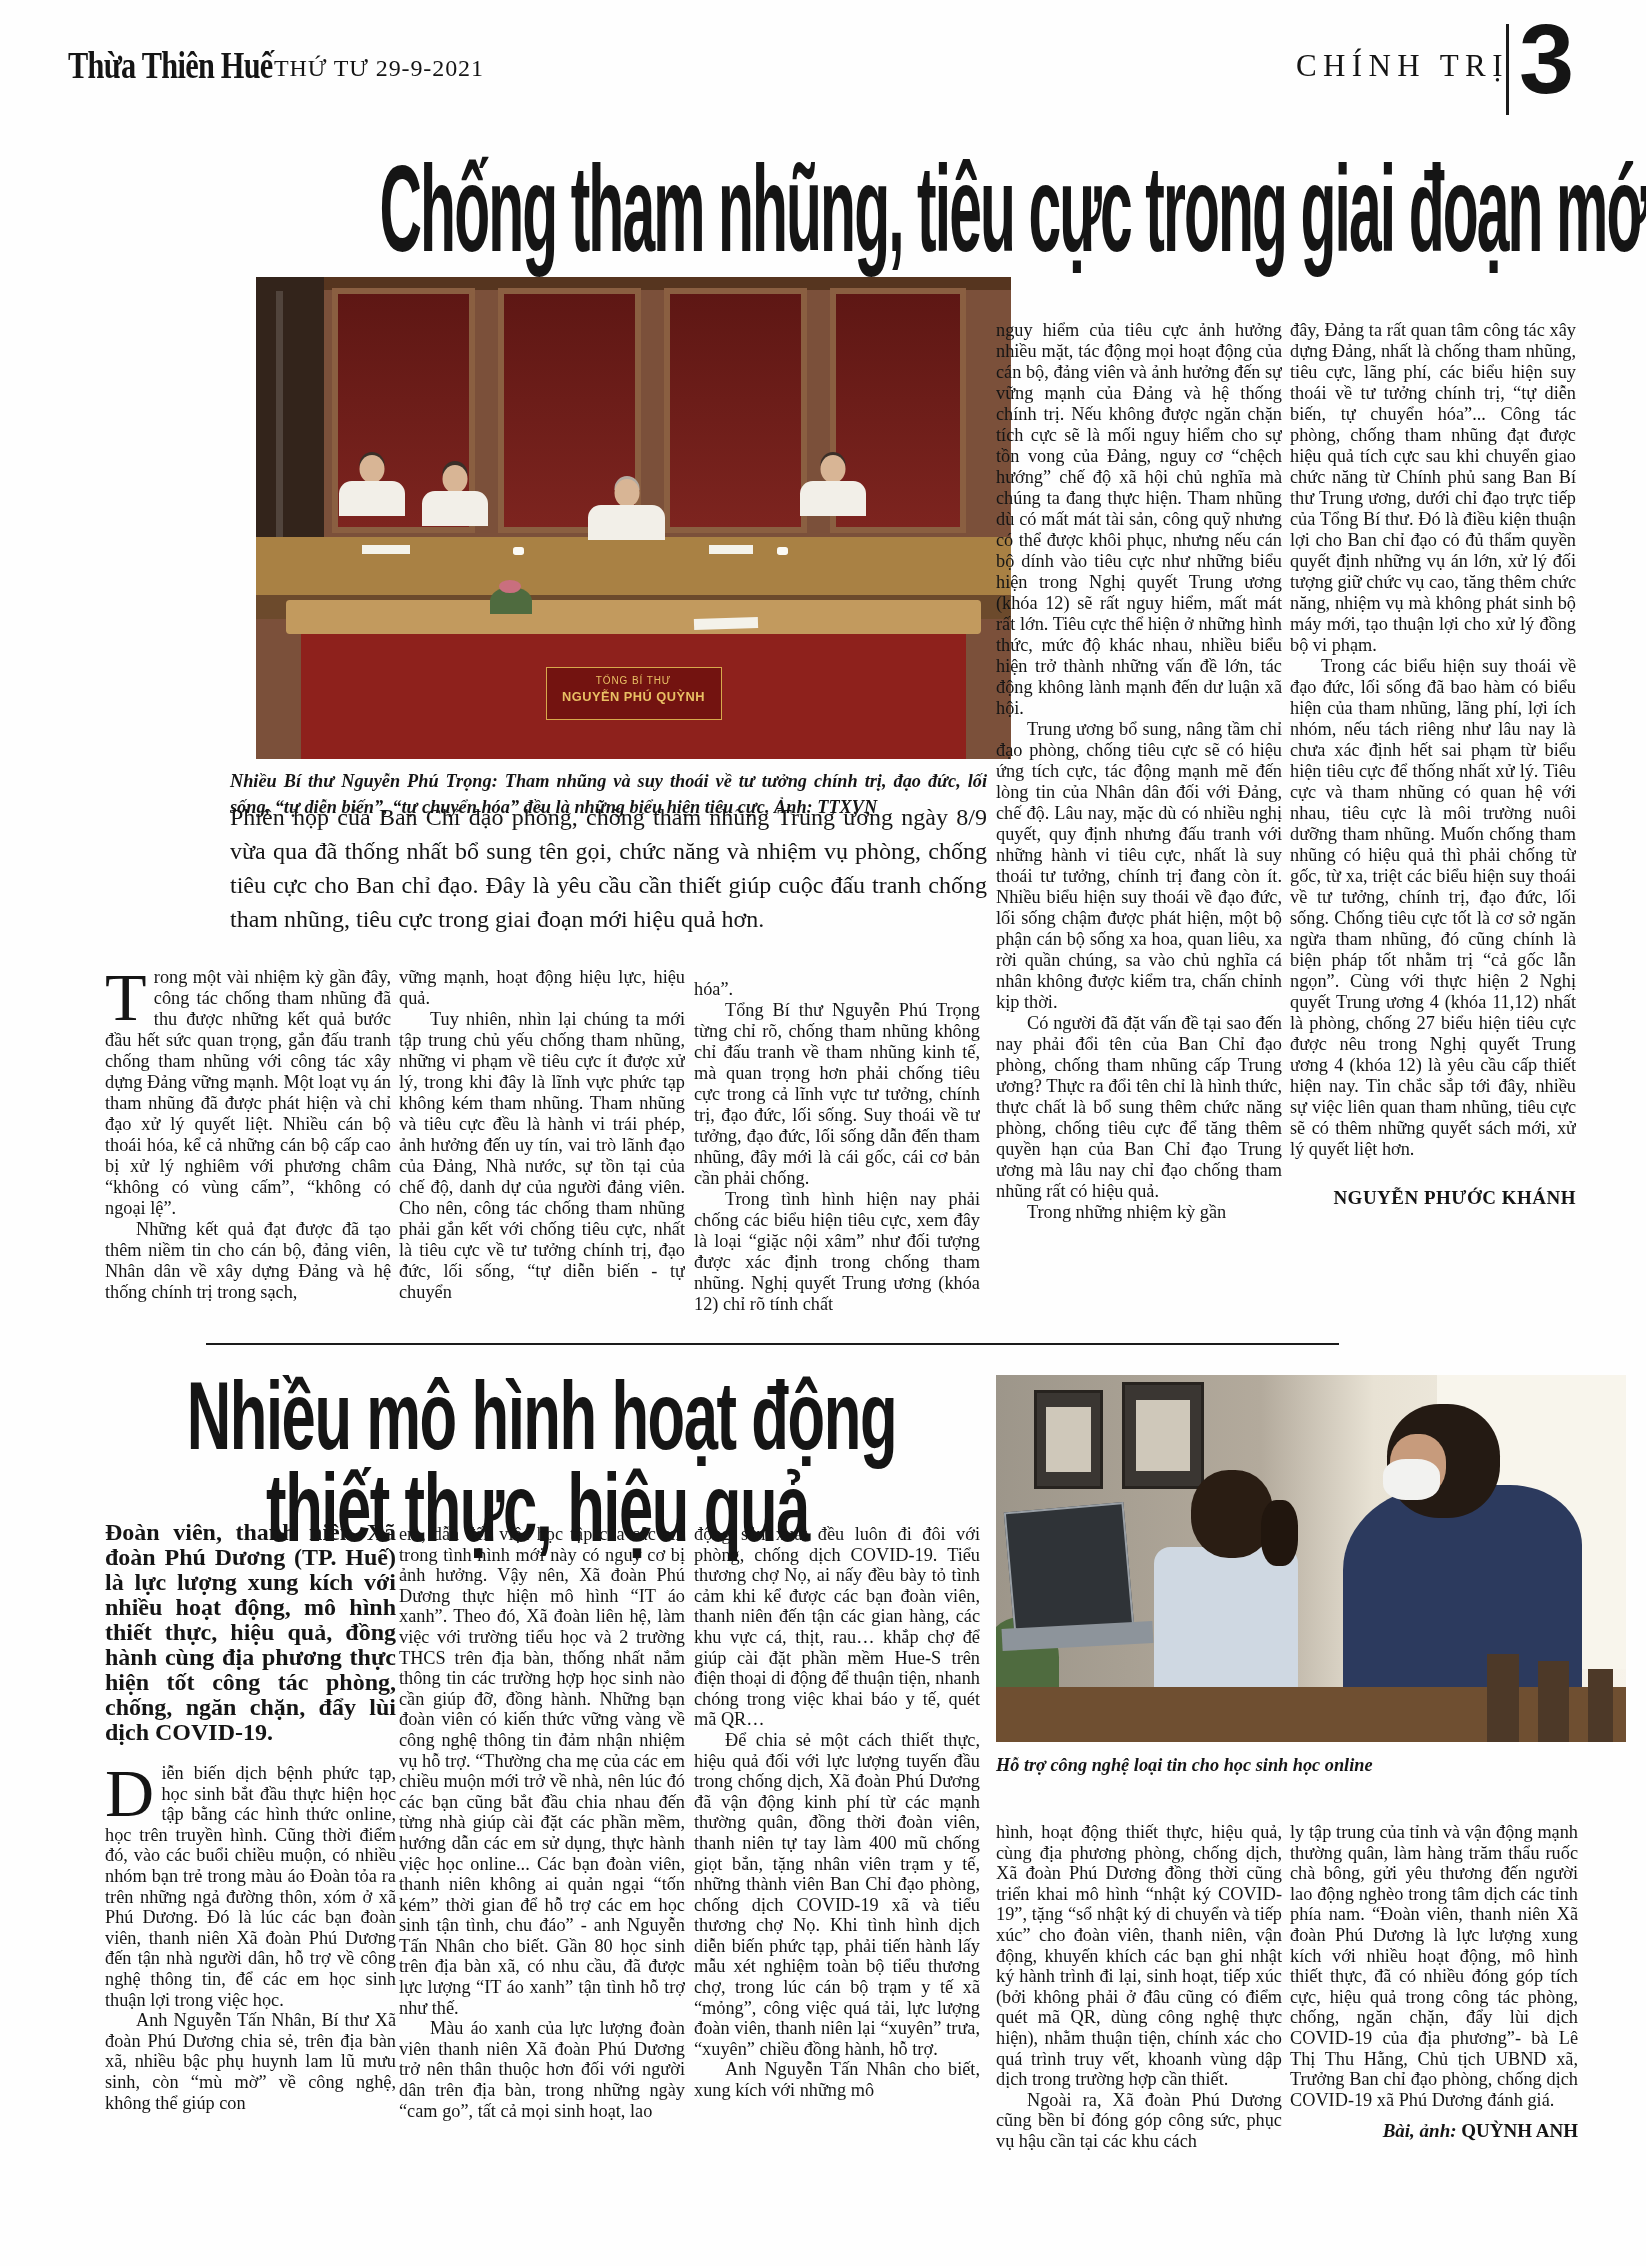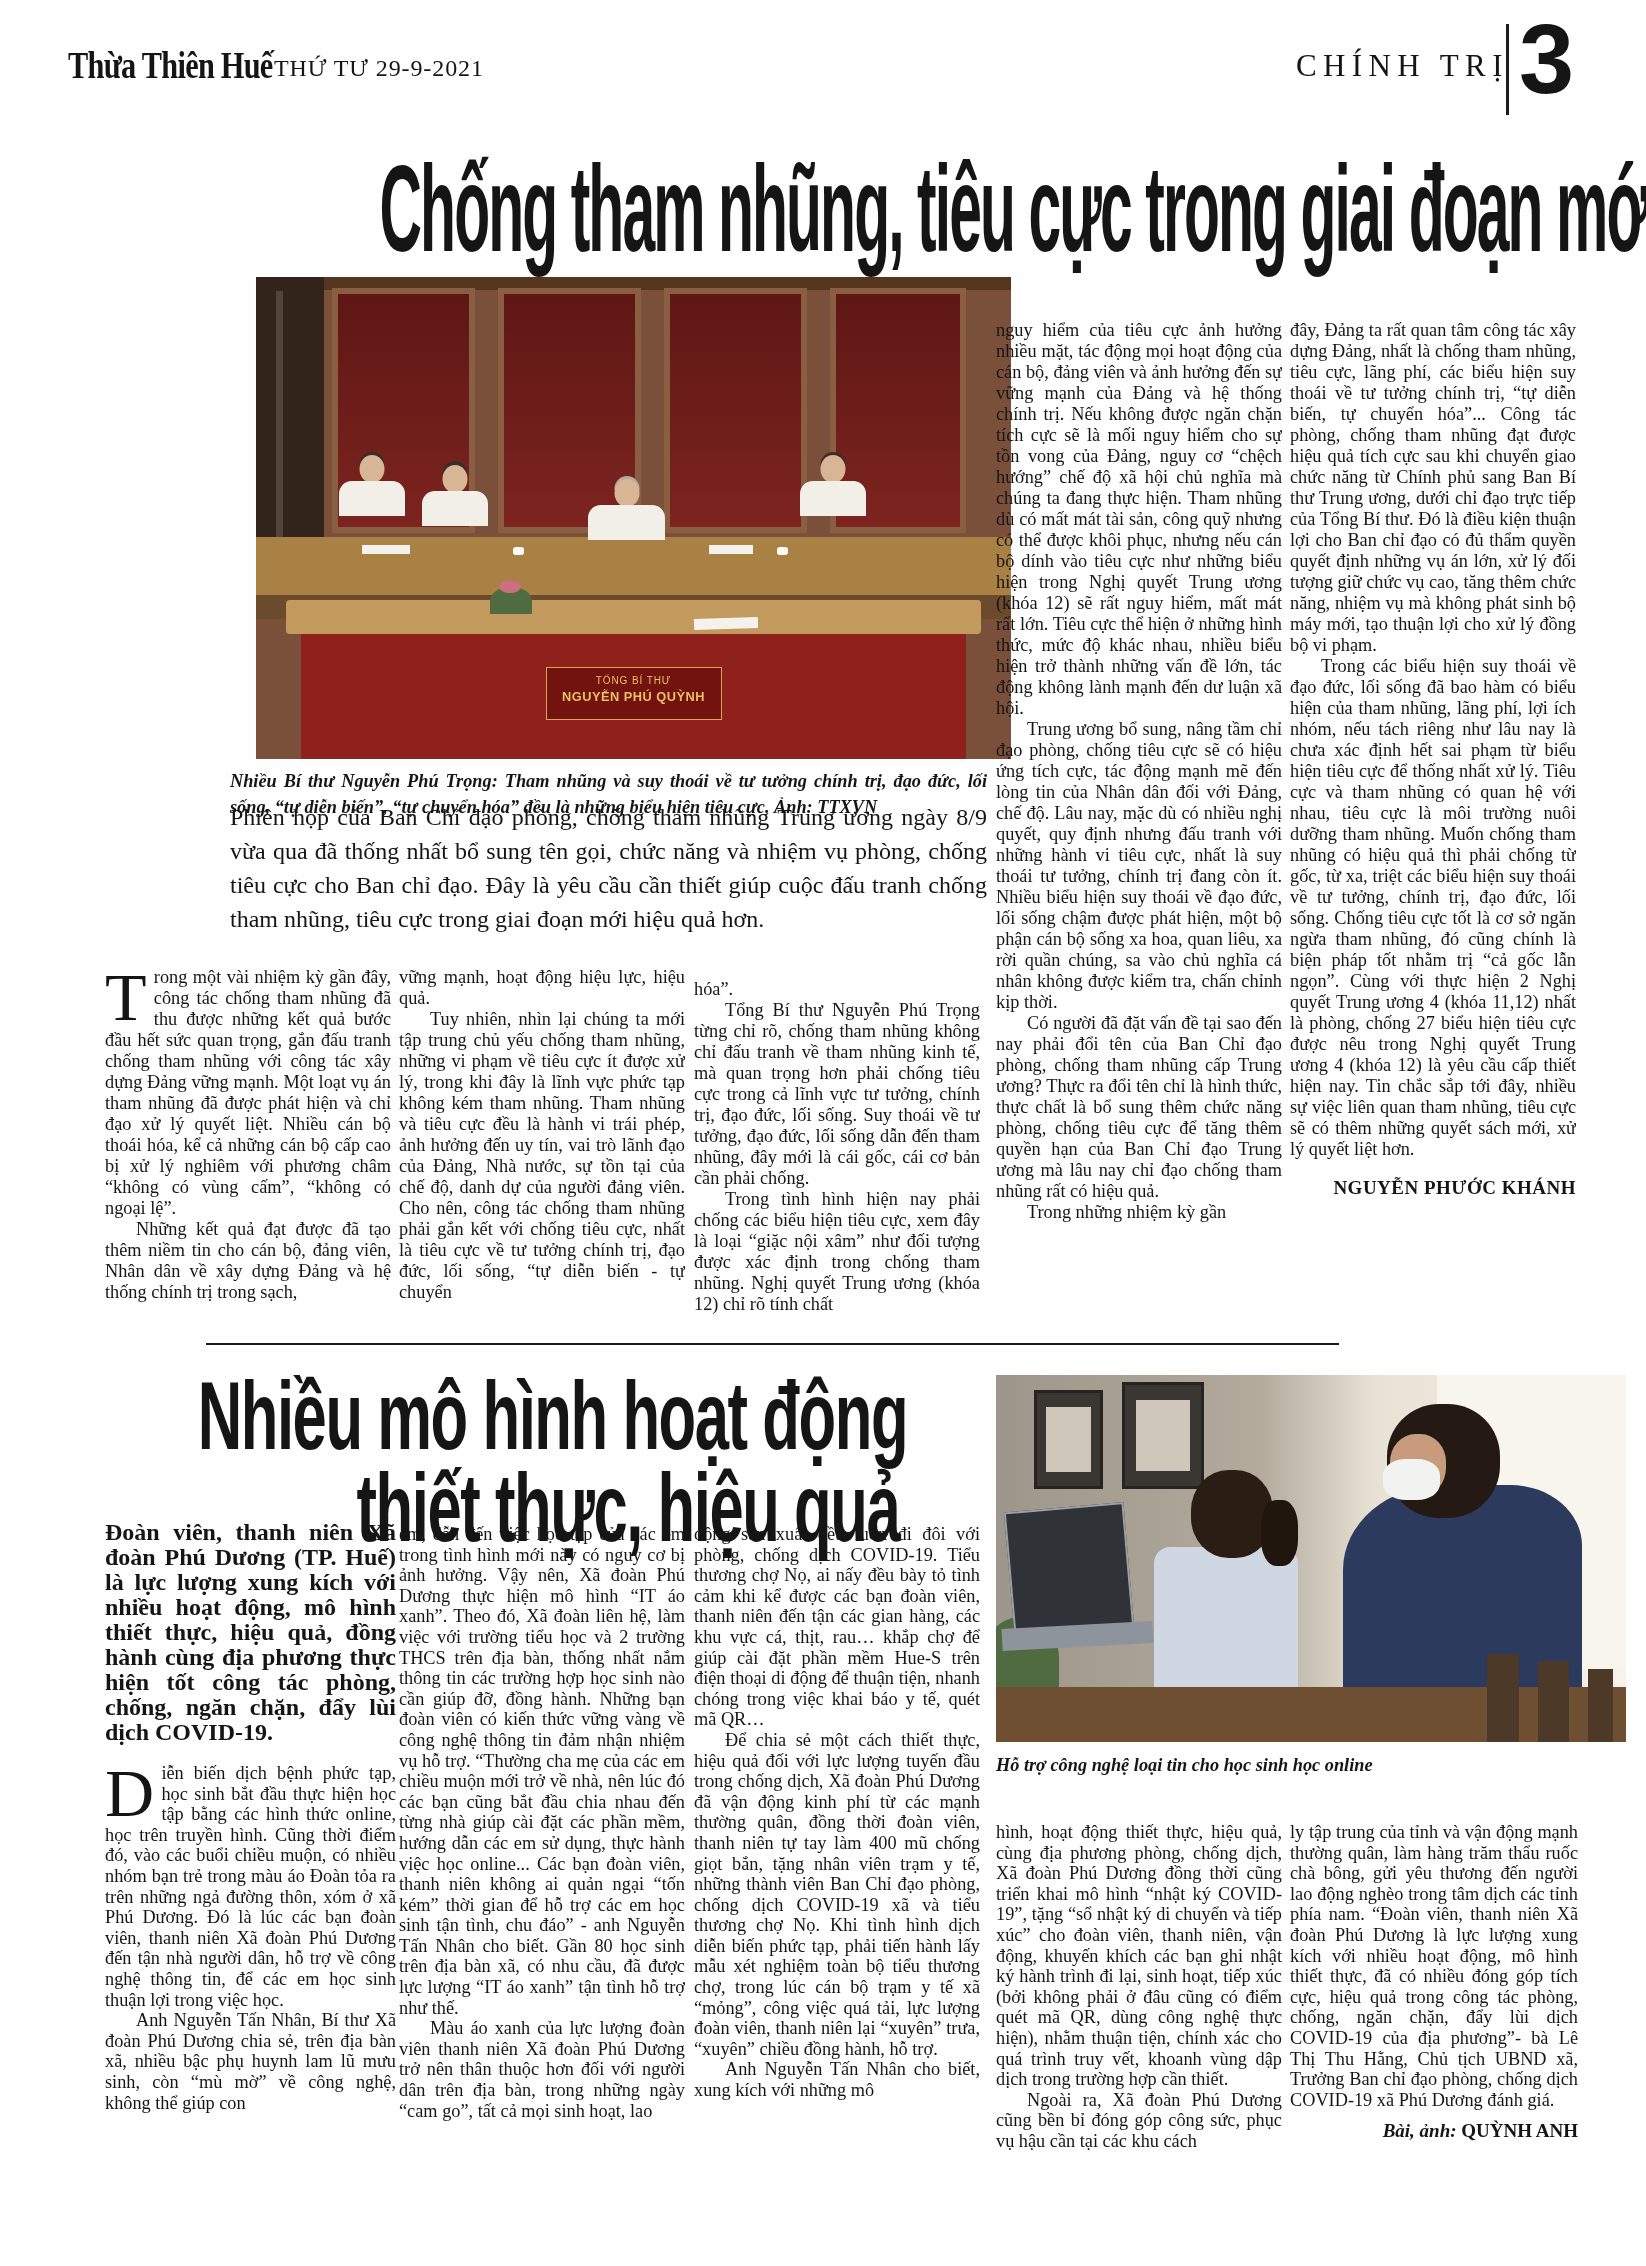--- a/index.html
+++ b/index.html
@@ -12,21 +12,21 @@
   .issue-date{position:absolute;left:274px;top:55px;font-size:24px;letter-spacing:0.9px;white-space:nowrap;}
   .section-title{position:absolute;left:1296px;top:48px;font-size:31px;letter-spacing:6.4px;white-space:nowrap;}
   .header-rule{position:absolute;left:1506px;top:24px;width:2.7px;height:91px;background:#1c1c1c;}
   .page-number{position:absolute;left:1519px;top:9.1px;font-family:"Liberation Sans",sans-serif;
                font-weight:bold;font-size:99px;line-height:1;}
 
   
   .hl1-wrap{position:absolute;left:105px;top:139px;width:1436px;text-align:center;}
   .hl1{display:inline-block;white-space:nowrap;font-family:"Liberation Sans",sans-serif;font-weight:bold;
        font-size:84px;letter-spacing:-2.7px;transform:scale(0.70,1.45);transform-origin:center top;}
-  .hl2-wrap{position:absolute;left:110px;top:1360px;width:877px;text-align:right;}
+  .hl2-wrap{position:absolute;left:99px;top:1360px;width:877px;text-align:center;}
   .hl2-line{display:block;white-space:nowrap;font-family:"Liberation Sans",sans-serif;font-weight:bold;
             font-size:77px;letter-spacing:-1.8px;height:92px;transform:scale(0.80,1.26);transform-origin:center top;}
 
   
   .photo1{position:absolute;left:228px;top:277px;width:755px;height:482px;background:#7b503a;overflow:hidden;margin-left:28px;}
   .p1-beam{position:absolute;left:0;top:0;width:100%;height:12.8px;background:#56351f;}
   .p1-panel{position:absolute;top:11px;height:245px;width:19%;background:linear-gradient(180deg,#5e1714,#7d241f);
             border:6.4px solid #8a5f41;box-sizing:border-box;}
   .p1-cabinet{position:absolute;left:0;top:0;width:9%;height:60%;background:#33241b;}
   .p1-cabinet:after{content:"";position:absolute;left:30%;top:5%;width:10%;height:90%;background:rgba(255,255,255,.15);}
@@ -70,21 +70,21 @@
   
   .caption{position:absolute;font-style:italic;font-weight:bold;font-size:18.3px;line-height:25.6px;text-align:justify;}
   .lead1{position:absolute;left:230px;top:800px;width:757px;font-weight:normal;font-size:24px;line-height:34px;text-align:justify;}
   .lead2{position:absolute;left:105px;top:1520px;width:291px;font-weight:bold;font-size:24px;line-height:25px;text-align:justify;}
 
   .bcol{position:absolute;width:286px;font-size:18.3px;line-height:21px;text-align:justify;overflow:hidden;}
   .bcol p{margin:0;text-indent:31px;}
   .bcol p.nofi{text-indent:0;}
   .a2 .bcol{line-height:20.6px;}
   .dropcap{float:left;font-size:68px;line-height:53px;padding:3.7px 7.3px 0 0;}
-  .author1{display:block;text-align:right;font-weight:bold;font-size:19px;letter-spacing:0.5px;margin-top:17px;}
+  .author1{display:block;text-align:right;font-weight:bold;font-size:19px;letter-spacing:0.5px;margin-top:27px;}
   .author2{display:block;text-align:right;font-weight:bold;font-size:19px;margin-top:11px;}
   .author2 .pfx{font-style:italic;}
   .divider{position:absolute;left:206px;top:1343px;width:1133px;height:1.8px;background:#1a1a1a;}
 </style>
 </head>
 <body>
 
 <div class="page">
 
   <span class="masthead">Thừa Thiên Huế</span>

